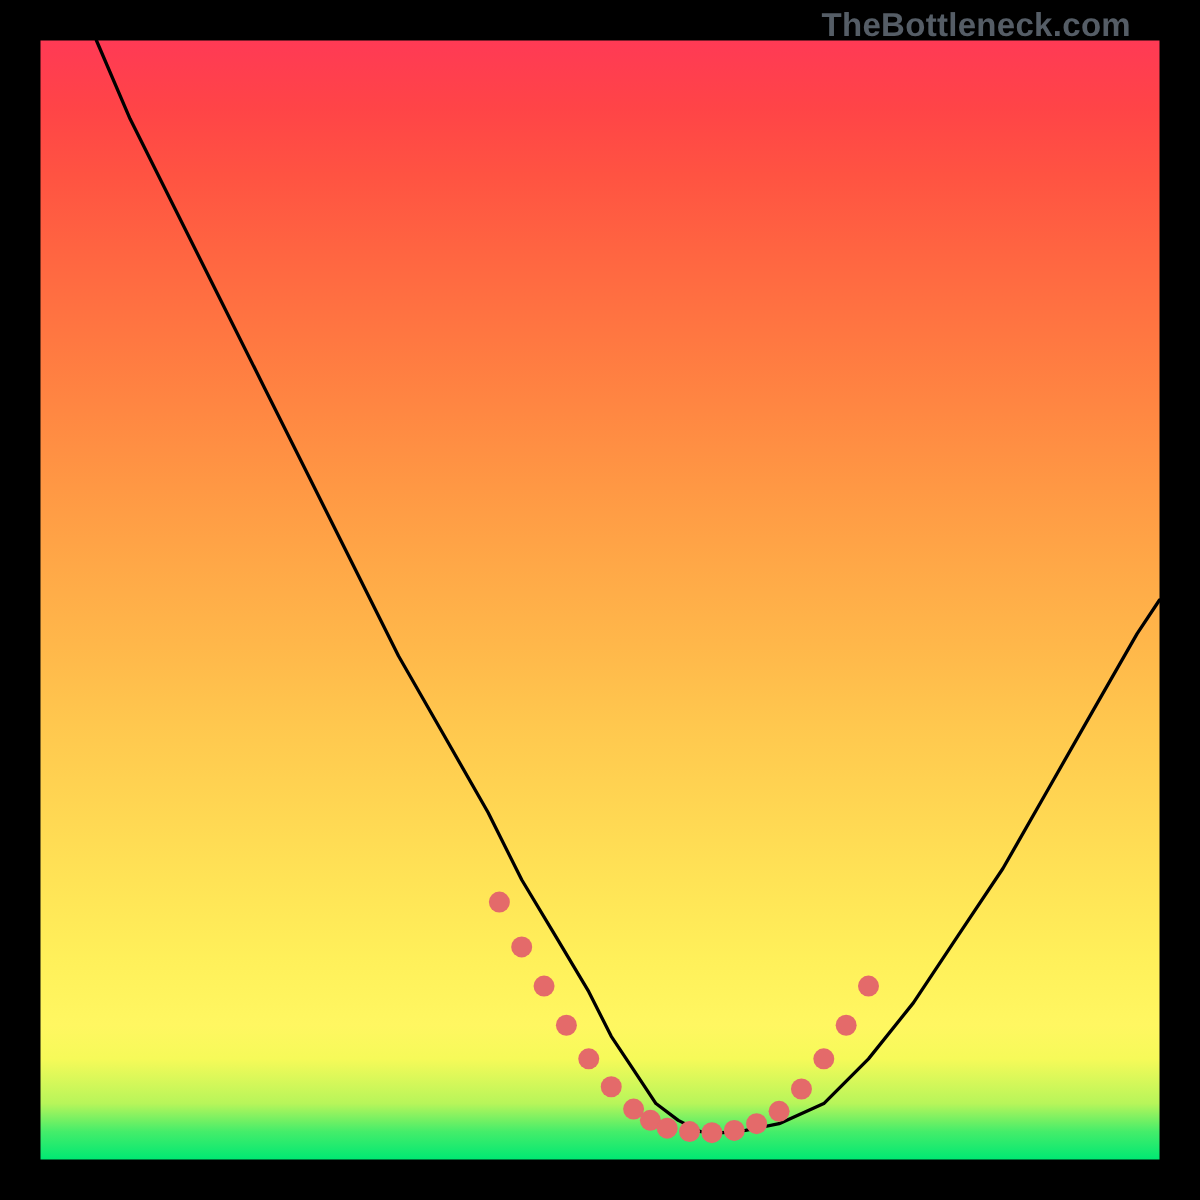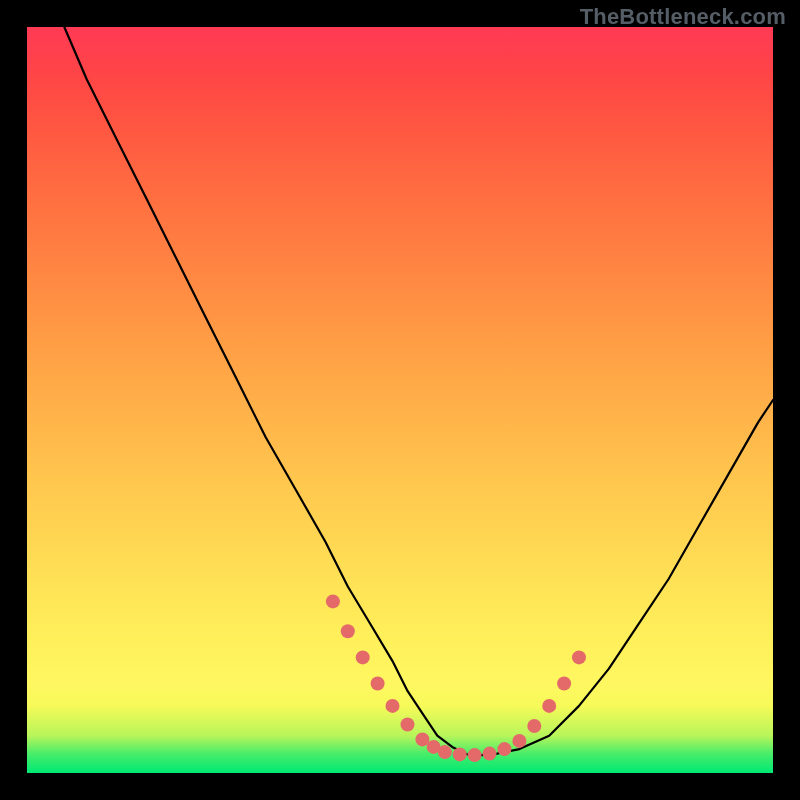--- a/index.html
+++ b/index.html
@@ -44,21 +44,21 @@
       #ff7641 74%,
       #ff6541 81%,
       #ff5342 88%,
       #ff4447 94%,
       #ff3a55 100%
     );
   }
   .watermark {
     position: absolute;
     top: 4px;
-    right: 14px;
+    right: 46px;
     color: #555d66;
     font-size: 22px;
     font-weight: 600;
     letter-spacing: 0.2px;
     user-select: none;
   }
   svg.curve {
     position: absolute;
     left: 0;
     top: 0;

